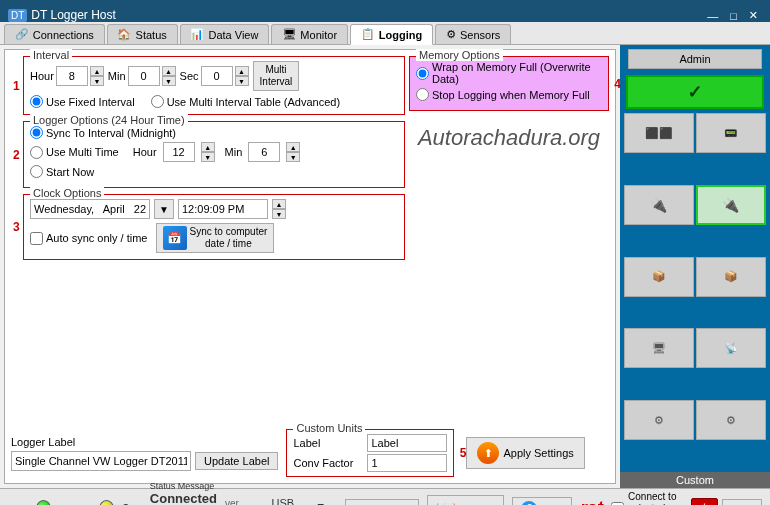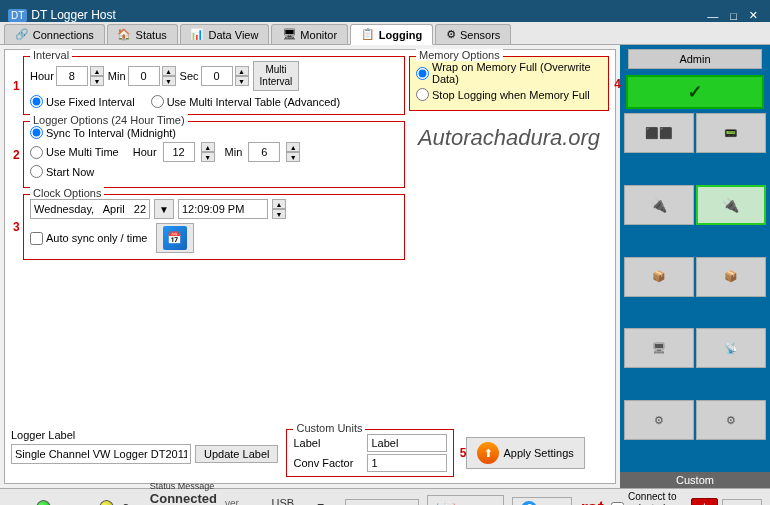--- a/index.html
+++ b/index.html
@@ -257,33 +257,34 @@
       justify-content: center;
       color: white;
       font-size: 12px;
     }
 
     
     .memory-section {
       border: 1px solid #cc0000;
       padding: 4px 6px 6px;
       position: relative;
-      background: #fef9c3;
+      background: #f0abfc;
     }
 
     
     .bottom-row {
       display: flex;
       gap: 8px;
       align-items: flex-start;
     }
     .logger-label-section {
       display: flex;
       flex-direction: column;
       gap: 3px;
+      margin-top: 7px;
     }
     .logger-label-row {
       display: flex;
       gap: 4px;
       align-items: center;
     }
     .logger-label-input {
       width: 180px;
       height: 20px;
       border: 1px solid #aaa;
@@ -671,20 +672,21 @@
                   <button class="spin-btn">▼</button>
                 </div>
               </div>
               <div class="sync-row">
                 <label class="check-label">
                   <input type="checkbox" style="">
                   <span>Auto sync only / time</span>
                 </label>
                 <button class="sync-btn">
                   <div class="sync-icon">📅</div>
+                  <span style="font-size:10px;line-height:1.2;">Sync to computer<br>date / time</span>
                 </button>
               </div>
             </div>
           </div>
 
         </div>
 
         <div class="right-sections">
 
           <div class="section-row-wrapper" style="margin-left:0;">

